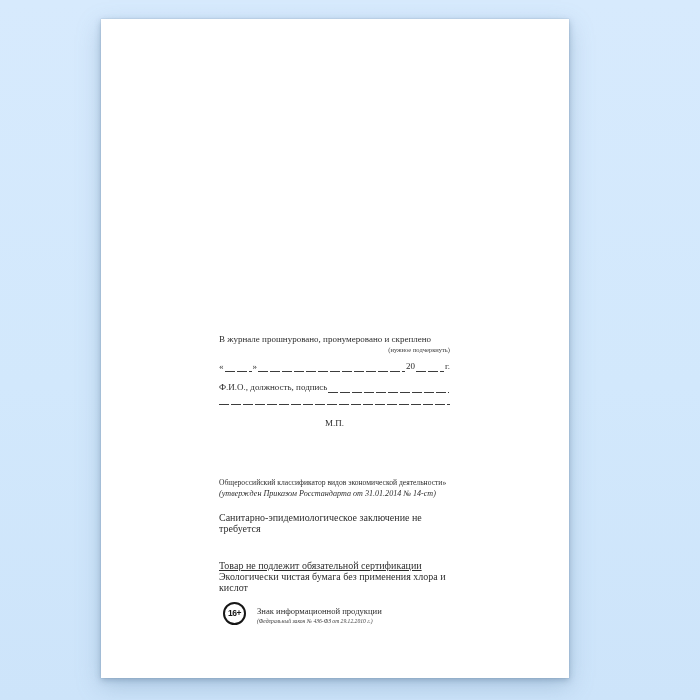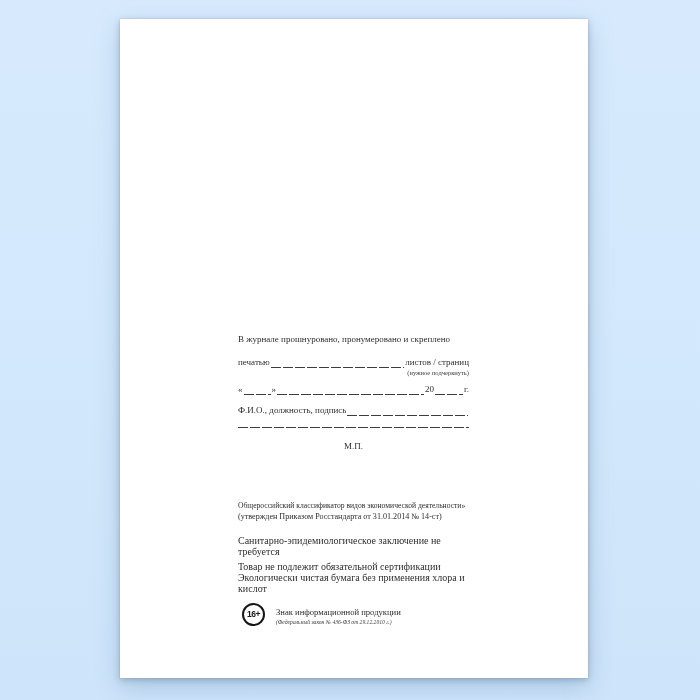--- a/index.html
+++ b/index.html
@@ -4,21 +4,21 @@
 <style>
   * { margin:0; padding:0; box-sizing:border-box; }
   html,body { width:700px; height:700px; }
   body {
     background: linear-gradient(180deg, #d7eafd 0%, #d2e8fc 55%, #cde4fa 100%);
     font-family: "Liberation Serif", "DejaVu Serif", serif;
     position: relative;
     overflow: hidden;
   }
   .page {
-    position:absolute; left:120px; top:19px; width:468px; height:659px;
+    position:absolute; left:101px; top:19px; width:468px; height:659px;
     background:#ffffff;
     box-shadow: 0 2px 6px rgba(96,124,152,.45), 0 8px 22px rgba(110,145,180,.38), 0 0 1px rgba(110,135,160,.5);
   }
   .content {
     position:absolute; left:118px; top:315px; width:231px;
     color:#2d2d2d; font-size:9px; line-height:11px;
   }
   .row { display:flex; align-items:flex-end; }
   .fill {
     flex:1 1 auto; height:9px; margin:0 1px;
@@ -33,24 +33,24 @@
   .row-date { margin-top:7px; }
   .row-fio { margin-top:10px;text-align:right; }
   .full-line {
     margin-top:11px; height:1px;
     background-image: repeating-linear-gradient(90deg, #3c3c3c 0 10px, transparent 10px 12px);
   }
   .mp { margin-top:13px; text-align:center; }
   .prod { margin-top:26px; }
   .prod .l1 { font-size:8.5px; line-height:11px; }
   .prod .l2 { font-size:7.6px; line-height:11px;margin-top:48px; }
-  .prod .l3 { font-size:8.1px; line-height:12px; }
+  .prod .l3 { font-size:8.1px; line-height:12px; font-style:italic; }
   .single { font-size:10px; }
   .sanit { margin-top:12px; }
-  .tovar { margin-top:4px; }
+  .tovar { margin-top:26px;text-decoration:underline; }
   .eco   { }
   .badge-row { margin-top:9px; display:flex; align-items:center; }
   .badge {
     flex:0 0 auto;
     width:23px; height:23px; border:2.4px solid #161616; border-radius:50%;
     display:flex; align-items:center; justify-content:center;
     font-weight:bold; font-size:8.5px; letter-spacing:-0.4px; color:#161616;
     font-family:"Liberation Sans","DejaVu Sans",sans-serif;
     margin-left:4px;
   }
@@ -59,25 +59,20 @@
   .badge-law { font-size:5.6px; line-height:8px; font-style:italic; color:#3a3a3a; margin-top:1px; }
 </style>
 </head>
 <body>
 
 <div class="page">
   <div class="content">
 
     <div class="line-main">В журнале прошнуровано, пронумеровано и скреплено</div>
 
-    <div class="row row-seal">
-      <span class="nowrap">печатью</span>
-      <span class="fill"></span>
-      <span class="nowrap">листов / страниц</span>
-    </div>
     <div class="note">(нужное подчеркнуть)</div>
 
     <div class="row row-date">
       <span class="nowrap">«</span>
       <span class="fill fixed" style="width:27px"></span>
       <span class="nowrap">»</span>
       <span class="fill"></span>
       <span class="nowrap">20</span>
       <span class="fill fixed" style="width:28px"></span>
       <span class="nowrap">г.</span>

